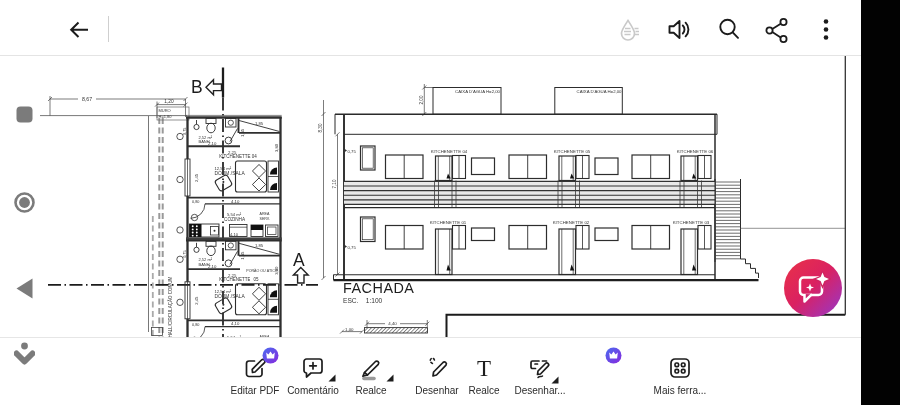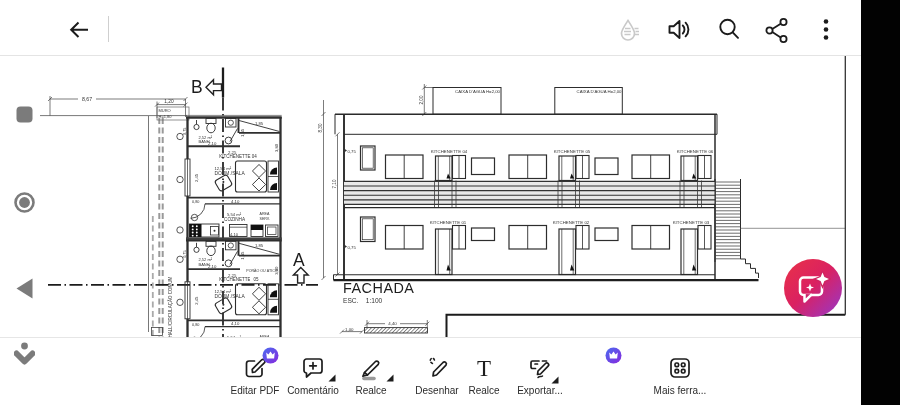--- a/index.html
+++ b/index.html
@@ -433,21 +433,21 @@
     <div class="lbl">Realce</div>
   </div>
 
   <div class="tool" style="left:503px">
     <svg width="30" height="30" viewBox="0 0 30 30" fill="none" stroke="#1d1d1d" stroke-width="1.7" stroke-linecap="round" stroke-linejoin="round">
       <path d="M14 8 H7.5 a1.5 1.5 0 0 0 -1.5 1.5 V14 a1.5 1.5 0 0 0 1.5 1.5 h3"></path>
       <path d="M17.5 8 h4 M10 11 h2.5"></path>
       <path d="M12.5 21.5 l0.5 -3.5 L20.5 10.5 a1.8 1.8 0 0 1 2.6 2.6 L15.5 21 Z"></path>
       <path d="M13 24.5 c2 -2.2 3 -0.2 4.5 -1.5" stroke-width="1.5"></path>
     </svg>
-    <div class="lbl">Exportar...</div>
+    <div class="lbl">Desenhar...</div>
     <svg class="abs" style="left:48px;top:23px" width="8" height="8">
         <polygon points="7.5,0.5 7.5,7.5 0.5,7.5" fill="#1d1d1d"></polygon>
       </svg>
   </div>
 
 
   <svg class="abs" style="left:605px;top:9px;z-index:9" width="17" height="17" viewBox="0 0 17 17">
     <circle cx="8.5" cy="8.5" r="8" fill="url(#bg1)"></circle>
     <path d="M4.2 5.6 l2.2 2 L8.5 4.4 l2.1 3.2 2.2 -2 -0.7 6 H4.9 Z" fill="#fff"></path>
   </svg>

